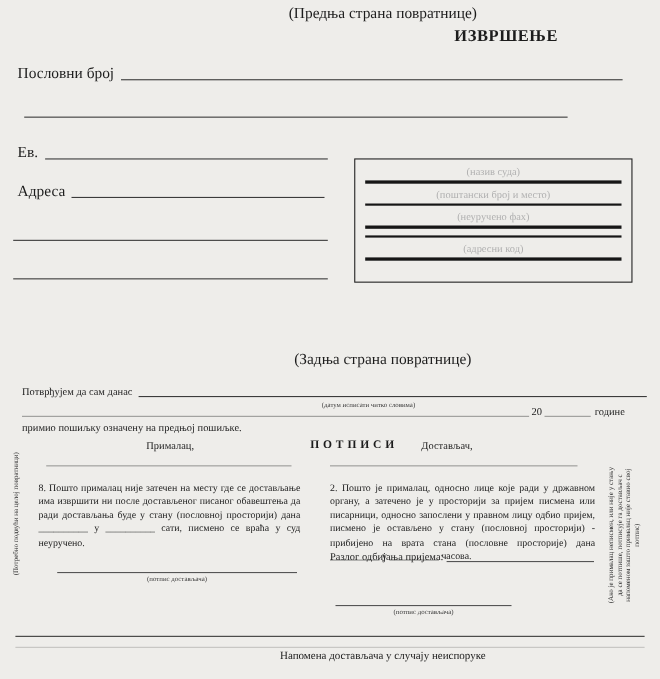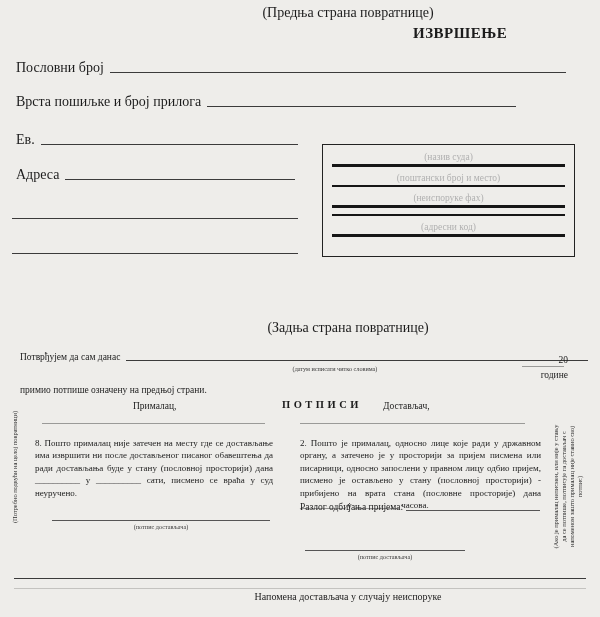--- a/index.html
+++ b/index.html
@@ -72,21 +72,20 @@
     <div class="abs side-title center" style="top:5px;">(Предња страна повратнице)</div>
 
     <div class="abs heading" style="left:413px; top:25px;">ИЗВРШЕЊЕ</div>
 
     <div class="abs row" style="left:16px; right:34px; top:59px; height:17px;">
       <span class="lbl14">Пословни број</span>
       <span class="fill-line"></span>
     </div>
 
     <div class="abs row" style="left:16px; right:84px; top:93px; height:17px;">
-      <span class="lbl14">Врста пошиљке и број прилога</span>
       <span class="fill-line"></span>
     </div>
 
     <div class="abs row" style="left:16px; width:282px; top:131px; height:17px;">
       <span class="lbl14">Ев.</span>
       <span class="fill-line"></span>
     </div>
 
     <div class="abs row" style="left:16px; width:279px; top:166px; height:17px;">
       <span class="lbl14">Адреса</span>
@@ -94,45 +93,45 @@
     </div>
 
     <div class="abs blank" style="left:12px; width:286px; top:210px; height:8px;"></div>
     <div class="abs blank" style="left:12px; width:286px; top:245px; height:8px;"></div>
 
     <div class="abs court-box">
       <div class="box-label">(назив суда)</div>
       <div class="box-line"></div>
       <div class="box-label">(поштански број и место)</div>
       <div class="box-line"></div>
-      <div class="box-label">(неиспоруке фах)</div>
+      <div class="box-label">(неуручено фах)</div>
       <div class="box-line"></div>
       <div class="box-line"></div>
       <div class="box-label">(адресни код)</div>
       <div class="box-line"></div>
     </div>
   </section>
 
   <section>
     <div class="abs side-title center" style="top:320px;">(Задња страна повратнице)</div>
 
     <div class="abs row" style="left:20px; right:12px; top:350px; height:13px;">
       <span class="lbl9">Потврђујем да сам данас</span>
       <span class="fill-line sm"></span>
     </div>
     <div class="abs hint" style="left:255px; top:365px; width:160px;">(датум исписати читко словима)</div>
 
-    <div class="abs row" style="left:20px; right:32px; top:368px; height:13px;flex-direction:column;">
+    <div class="abs row" style="left:20px; right:32px; top:368px; height:13px;">
       <span class="fill-line sm light" style="margin-left:0;"></span>
       <span class="lbl9" style="margin-left:2px;">20</span>
       <span class="blank light" style="width:42px; height:1px; margin:0 4px 2px 2px;"></span>
       <span class="lbl9">године</span>
     </div>
 
-    <div class="abs lbl9" style="left:20px; top:384px;">примио потпише означену на предњој страни.</div>
+    <div class="abs lbl9" style="left:20px; top:384px;">примио пошиљку означену на предњој пошиљке.</div>
 
     <div class="abs lbl9" style="left:133px; top:400px;">Прималац,</div>
     <div class="abs sigs-heading" style="left:252px; top:399px;margin-left:30px;">ПОТПИСИ</div>
     <div class="abs lbl9" style="left:383px; top:400px;">Достављач,</div>
 
     <div class="abs blank light" style="left:42px; width:223px; top:416px; height:7px;"></div>
     <div class="abs blank light" style="left:300px; width:225px; top:416px; height:7px;"></div>
 
     <div class="abs clause" style="left:35px; top:437px; width:238px;">8. Пошто прималац није затечен на месту где се достављање има извршити ни после достављеног писаног обавештења да ради достављања буде у стану (пословној просторији) дана __________ у __________ сати, писмено се враћа у суд неуручено.</div>
     <div class="abs clause" style="left:300px; top:437px; width:241px;">2. Пошто је прималац, односно лице које ради у државном органу, а затечено је у просторији за пријем писмена или писарници, односно запослени у правном лицу одбио пријем, писмено је остављено у стану (пословној просторији) - прибијено на врата стана (пословне просторије) дана __________ у __________ часова.</div>

